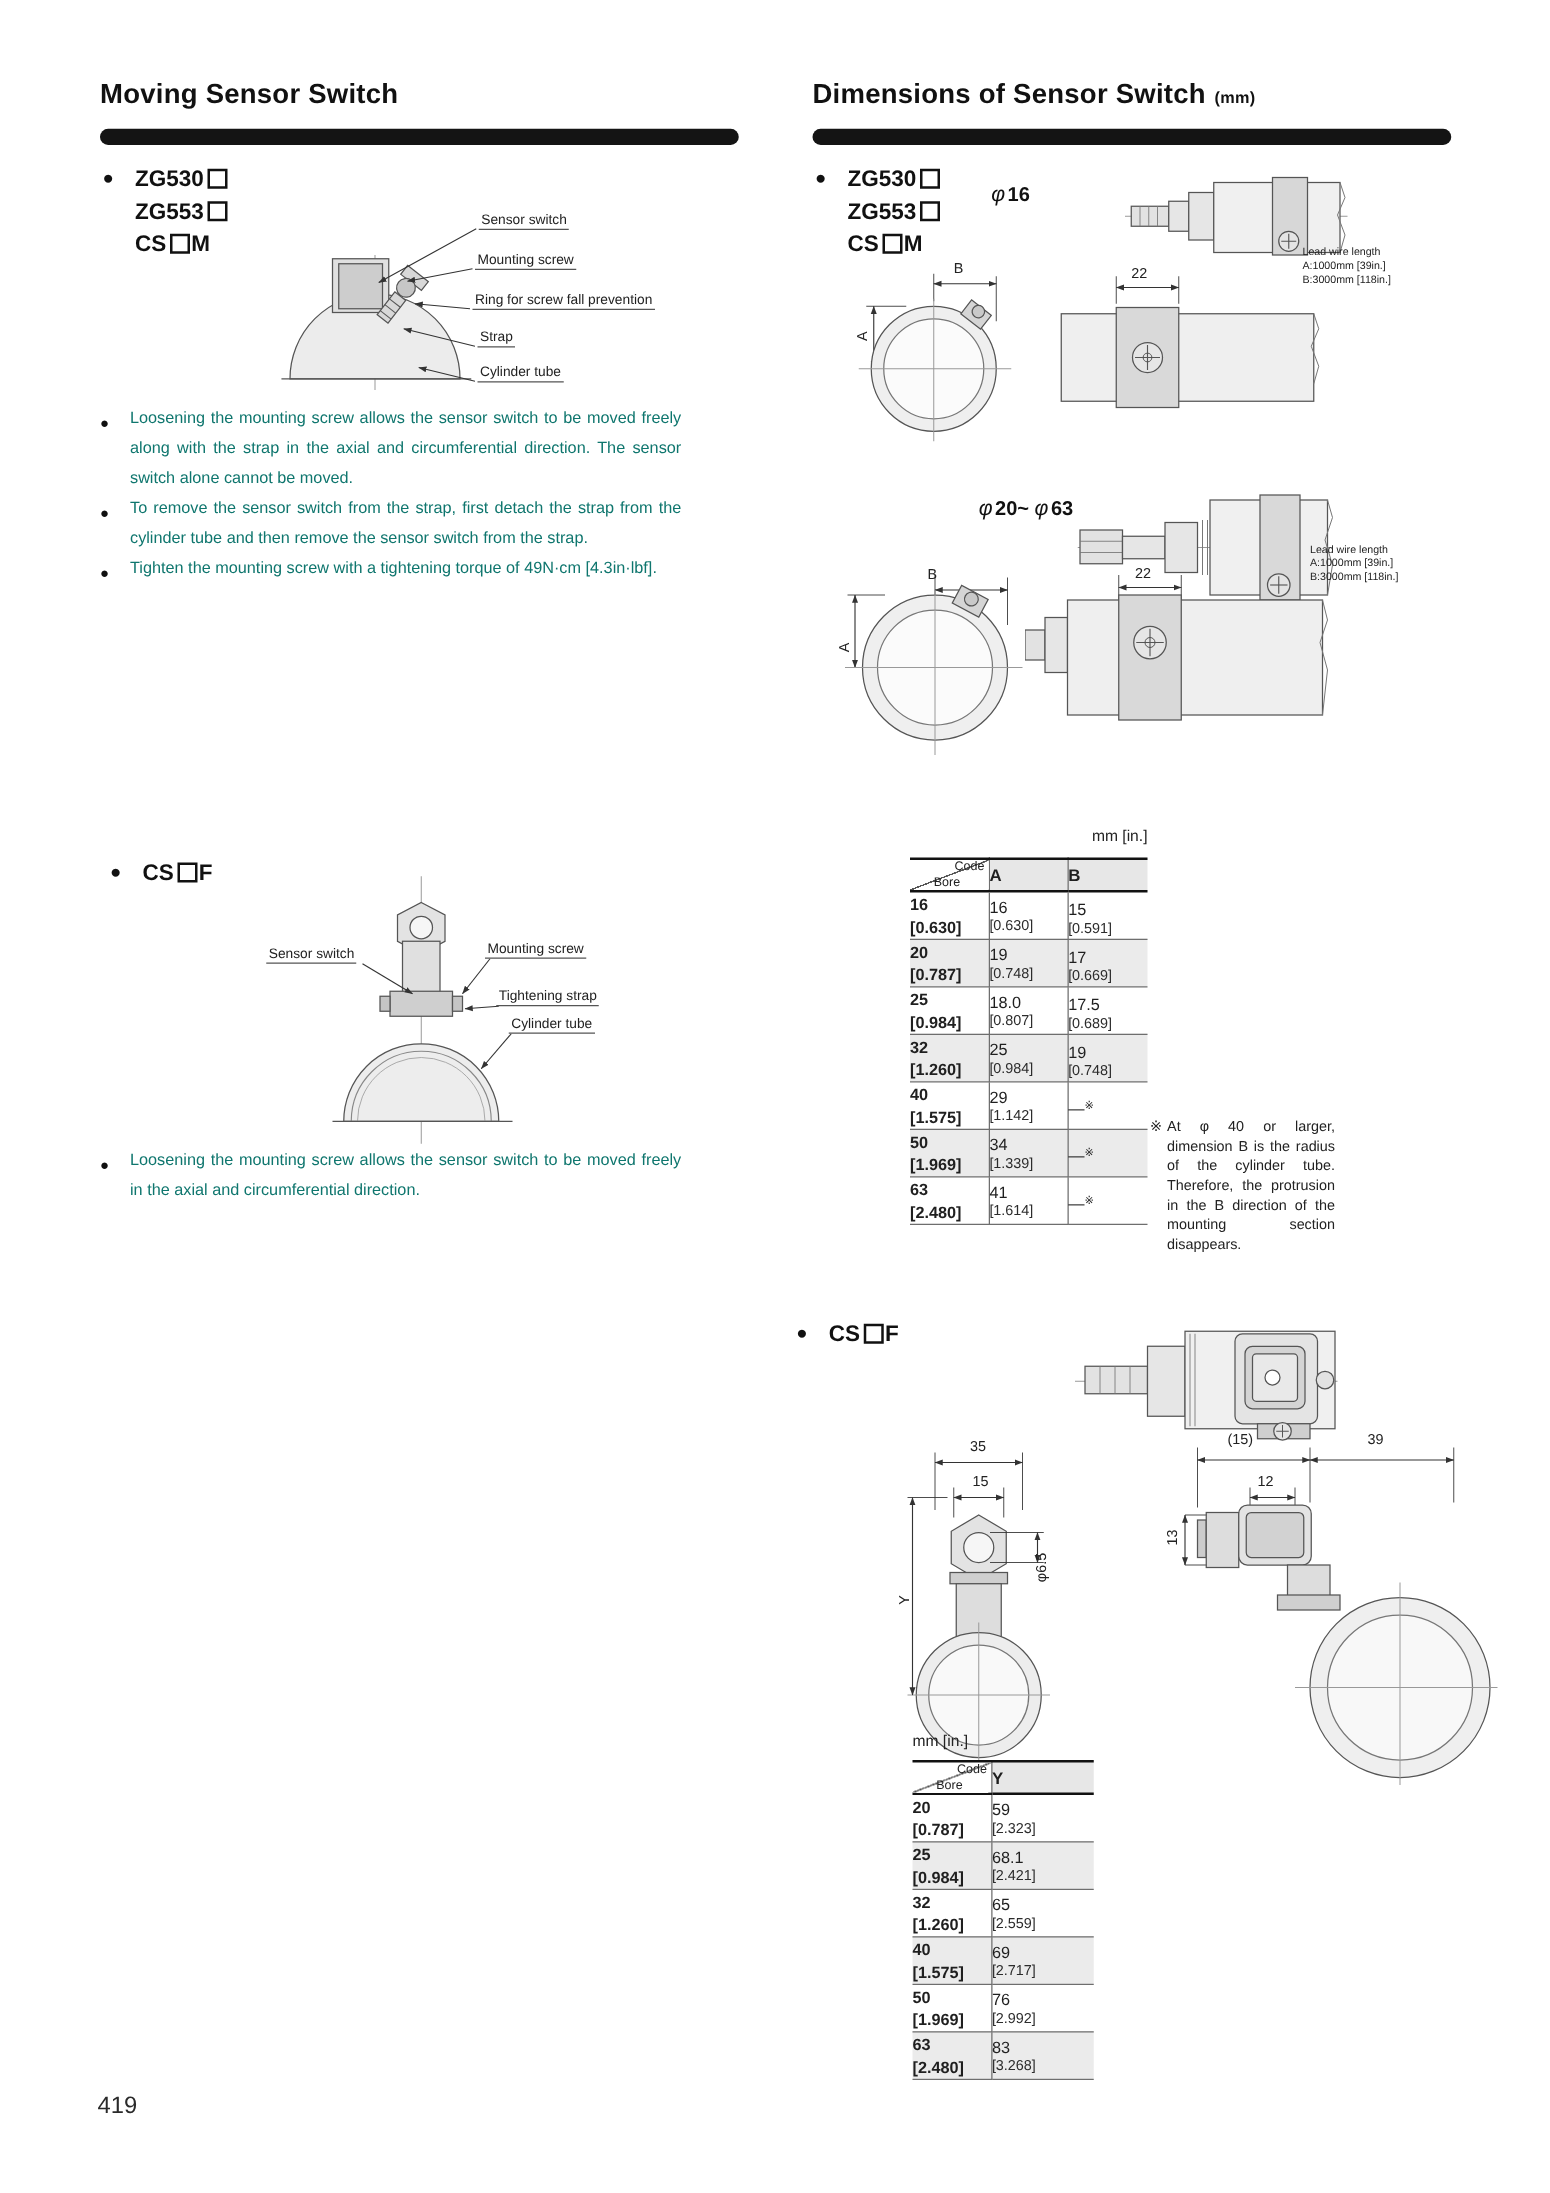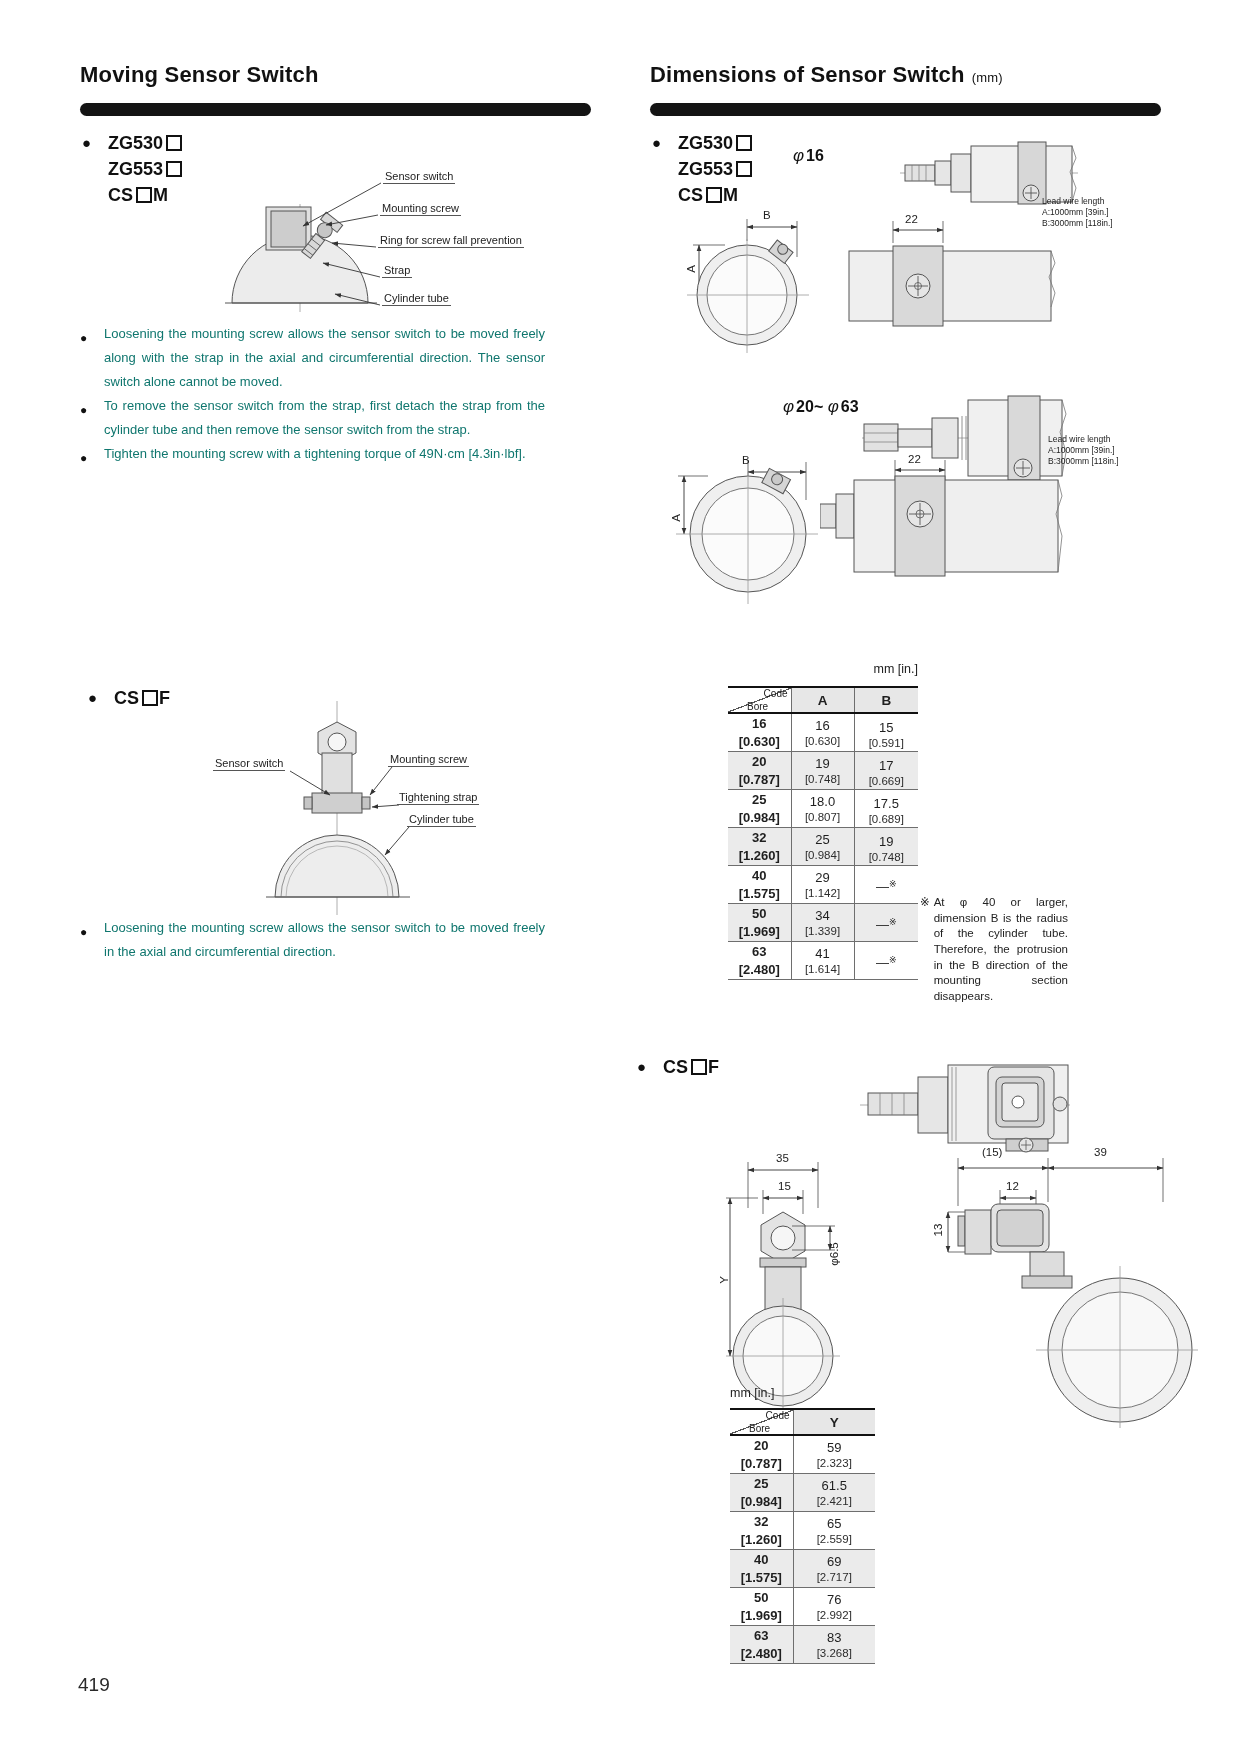--- a/index.html
+++ b/index.html
@@ -1,21 +1,21 @@
 <!DOCTYPE html>
 <html><head>
 <meta charset="utf-8">
 <style>
   *{box-sizing:border-box;margin:0;padding:0}
   html,body{background:#fff}
   .page{position:relative;width:1240px;height:1754px;background:#ffffff;
         font-family:"Liberation Sans","DejaVu Sans",sans-serif;color:#1f1f1f;overflow:hidden}
   .abs{position:absolute}
   .sec-title{font-size:22px;font-weight:700;color:#111;letter-spacing:.2px;white-space:nowrap}
-  .title-unit{font-size:13px;font-weight:400;margin-left:7px}
+  .title-unit{font-size:13px;font-weight:700;margin-left:7px}
   .hbar{height:13px;background:#141414;border-radius:7px}
   
   .models .model-row{position:relative;padding-left:26px;height:26px;font-size:18px;font-weight:700;color:#111;white-space:nowrap}
   .models .model-row.with-dot::before{content:"●";position:absolute;left:0;top:1px;font-size:15px}
   .mbox{display:inline-block;width:16px;height:16px;border:2px solid #111;margin:0 1px 0 3px;vertical-align:-2px;background:#fff}
   .csf-head{position:relative;padding-left:26px;font-size:18px;font-weight:700;color:#111;white-space:nowrap}
   .csf-head::before{content:"●";position:absolute;left:0;top:1px;font-size:15px}
   .dlabel, .dlabel2{position:absolute;font-size:11px;color:#222;border-bottom:1px solid #555;padding:0 2px 1px 2px;white-space:nowrap;background:transparent}
   
   .bullets{width:465px}
@@ -24,21 +24,21 @@
   .bullet-cont{padding-left:24px;font-size:15px;line-height:24px;text-align:justify;color:#262626}
   
   .dim-label{position:absolute;font-size:11.5px;color:#222;white-space:nowrap}
   .rot{transform:rotate(-90deg);transform-origin:center}
   .size-label{position:absolute;font-size:16px;font-weight:700;color:#111;white-space:nowrap}
   .size-label .phi{font-style:italic;font-weight:400;font-size:17px;margin-right:2px}
   .leadwire{position:absolute;font-size:8.5px;line-height:1.28;text-align:left;color:#222;white-space:nowrap}
   .unit-label{position:absolute;font-size:12.5px;color:#222}
   
   table.dim-table{border-collapse:collapse;position:absolute;border-top:2px solid #111;background:#fff}
-  .dim-table th,.dim-table td{border:1px solid #6e6e6e;text-align:center;vertical-align:middle;padding:0}
+  .dim-table th,.dim-table td{border:1px solid #6e6e6e;text-align:left;vertical-align:middle;padding:0}
   .dim-table th:first-child,.dim-table td:first-child{border-left:none}
   .dim-table th:last-child,.dim-table td:last-child{border-right:none}
   .dim-table thead th{border-bottom:2px solid #111;background:#e7e7e7;font-size:13.5px;font-weight:700;height:26px}
   .dim-table thead th.corner{background:linear-gradient(to bottom right,#fff 48.8%,#555 48.8%,#555 51.4%,#fff 51.4%);position:relative}
   .corner .c-top{position:absolute;top:0px;right:3px;font-size:10px;font-weight:400;color:#222}
   .corner .c-bot{position:absolute;bottom:0px;left:19px;font-size:10px;font-weight:400;color:#222}
   .dim-table tbody tr:nth-child(even){background:#ebebeb}
   .dim-table tbody td{height:38px}
   .dim-table .v{font-size:13px;line-height:16px;padding-top:2px}
   .dim-table .in{font-size:11.5px;line-height:14px;color:#2c2c2c}
@@ -531,21 +531,21 @@
             <div class="v">59</div>
             <div class="in">[2.323]</div>
           </td>
       </tr>
       <tr>
         <td class="bore">
             <div class="v">25</div>
             <div class="v" style="font-weight:700">[0.984]</div>
           </td>
         <td>
-            <div class="v">61.5</div>
+            <div class="v">68.1</div>
             <div class="in">[2.421]</div>
           </td>
       </tr>
       <tr>
         <td class="bore">
             <div class="v">32</div>
             <div class="v" style="font-weight:700">[1.260]</div>
           </td>
         <td>
             <div class="v">65</div>

